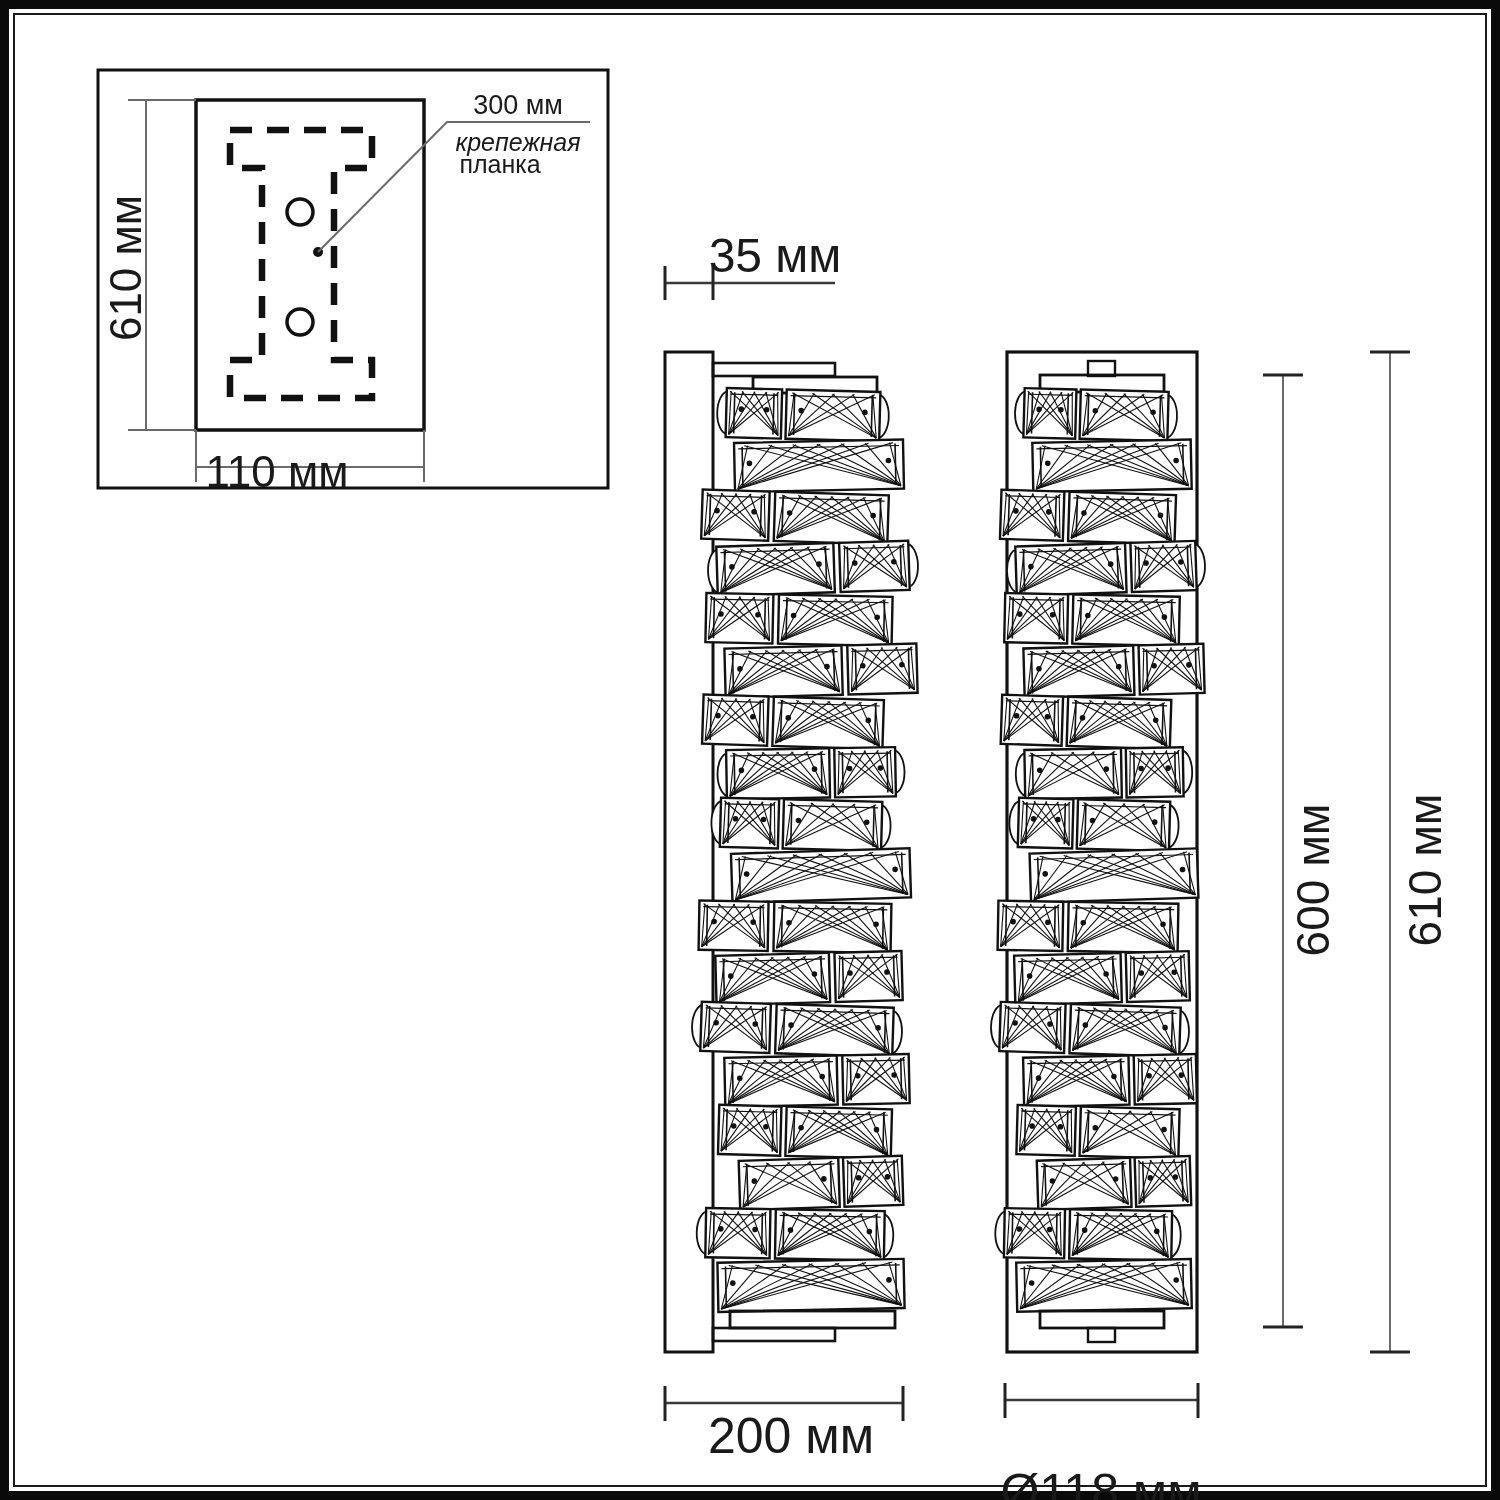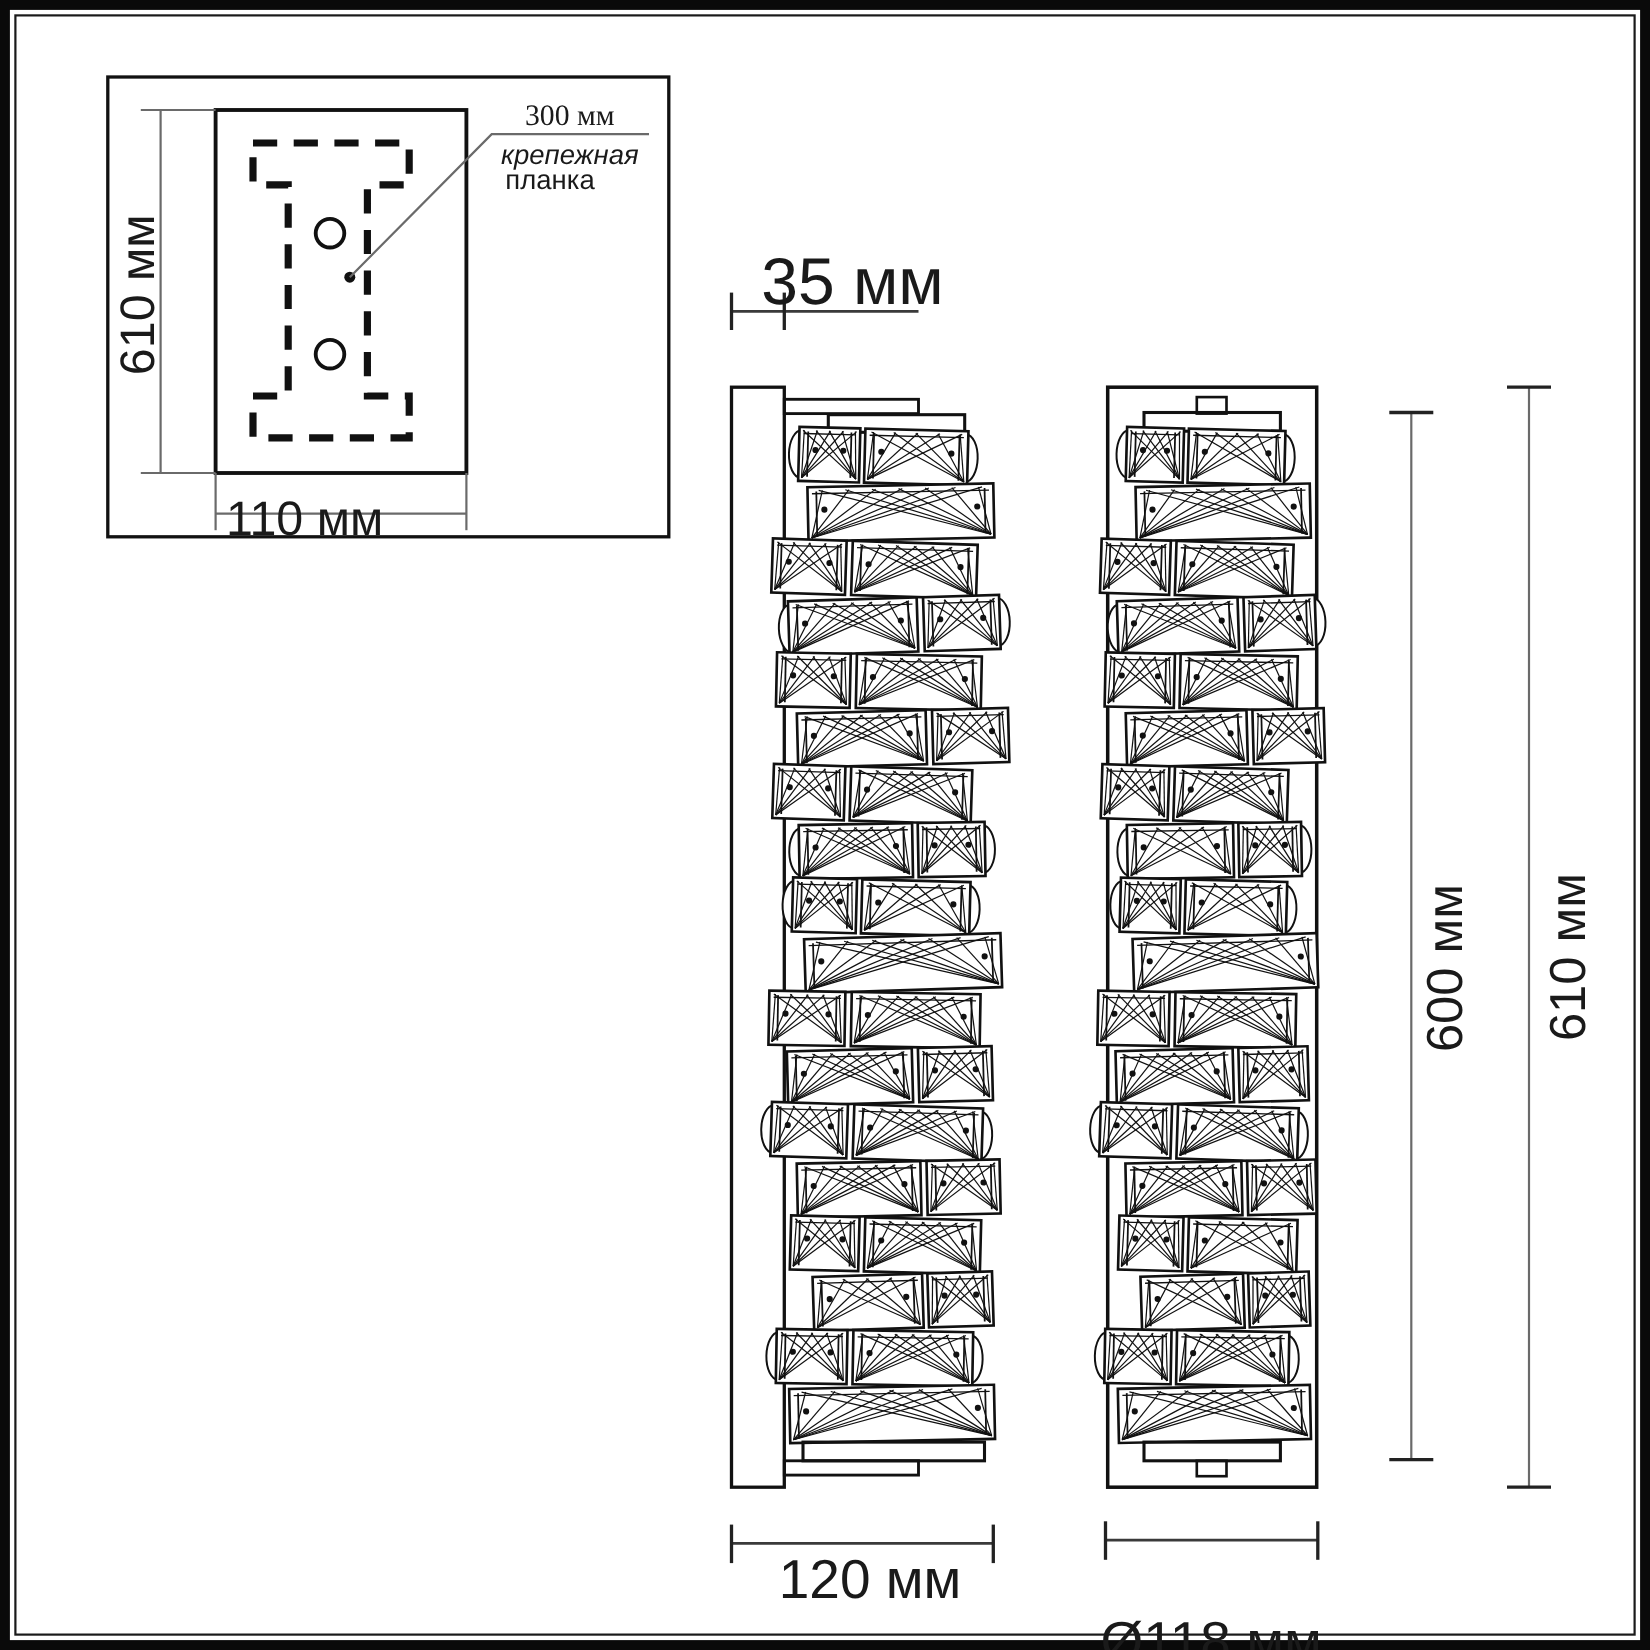--- a/index.html
+++ b/index.html
@@ -5,21 +5,21 @@
   html,body{margin:0;padding:0;background:#fff;}
   .canvas{position:relative;width:1500px;height:1500px;background:#fff;overflow:hidden;
           font-family:"Liberation Sans","DejaVu Sans",sans-serif;color:#1a1a1a;}
   .outer-frame{position:absolute;inset:0;border:9px solid #0a0a0a;box-sizing:border-box;}
   .inner-frame{position:absolute;inset:13px;border:2px solid #1a1a1a;box-sizing:border-box;}
   svg{position:absolute;left:0;top:0;}
   .lbl{position:absolute;transform:translate(-50%,-50%);white-space:nowrap;color:#1a1a1a;
        text-align:center;line-height:1;}
   .lbl.rot{transform:translate(-50%,-50%) rotate(-90deg);}
   .f-ins{font-size:44px;}
-  .f-md{font-size:60px;}
+  .f-md{font-size:48px;}
   .f-lg{font-size:50px;}
   .f-rot{font-size:46px;}
   .f-sm{font-size:27px;}
   .f-xs{font-size:25px;}
   
   .blk{stroke:#111;fill:none;}
   .dim{stroke:#6a6a6a;stroke-width:2;fill:none;}
   .dimd{stroke:#3a3a3a;stroke-width:2.5;fill:none;}
   .tick{stroke:#222;stroke-width:3;fill:none;}
 </style>
@@ -1355,22 +1355,22 @@
       <line x1="1263" y1="1327" x2="1303" y2="1327" class="tick"></line>
 
       <line x1="1390" y1="352" x2="1390" y2="1352" class="dim"></line>
       <line x1="1370" y1="352" x2="1410" y2="352" class="tick"></line>
       <line x1="1370" y1="1352" x2="1410" y2="1352" class="tick"></line>
     </g>
   </svg>
 
   <div class="lbl rot f-ins" style="left:126px;top:268px;">610 мм</div>
   <div class="lbl f-ins" style="left:277px;top:472px;">110 мм</div>
-  <div class="lbl f-sm" style="left:518px;top:105px;font-family:Liberation Serif, serif;">300 мм</div>
+  <div class="lbl f-sm" style="left:518px;top:105px;">300 мм</div>
   <div class="lbl f-xs" style="left:518px;top:142px;font-style:italic;">крепежная</div>
   <div class="lbl f-xs" style="left:500px;top:164px;">планка</div>
 
   <div class="lbl f-md" style="left:775px;top:256px;">35 мм</div>
-  <div class="lbl f-lg" style="left:791px;top:1436px;">120 мм</div>
+  <div class="lbl f-lg" style="left:791px;top:1436px;">200 мм</div>
   <div class="lbl f-lg" style="left:1101px;top:1492px;">Ø118 мм</div>
   <div class="lbl rot f-rot" style="left:1313px;top:880px;">600 мм</div>
   <div class="lbl rot f-rot" style="left:1425px;top:870px;">610 мм</div>
 </div>
 
 </body></html>

